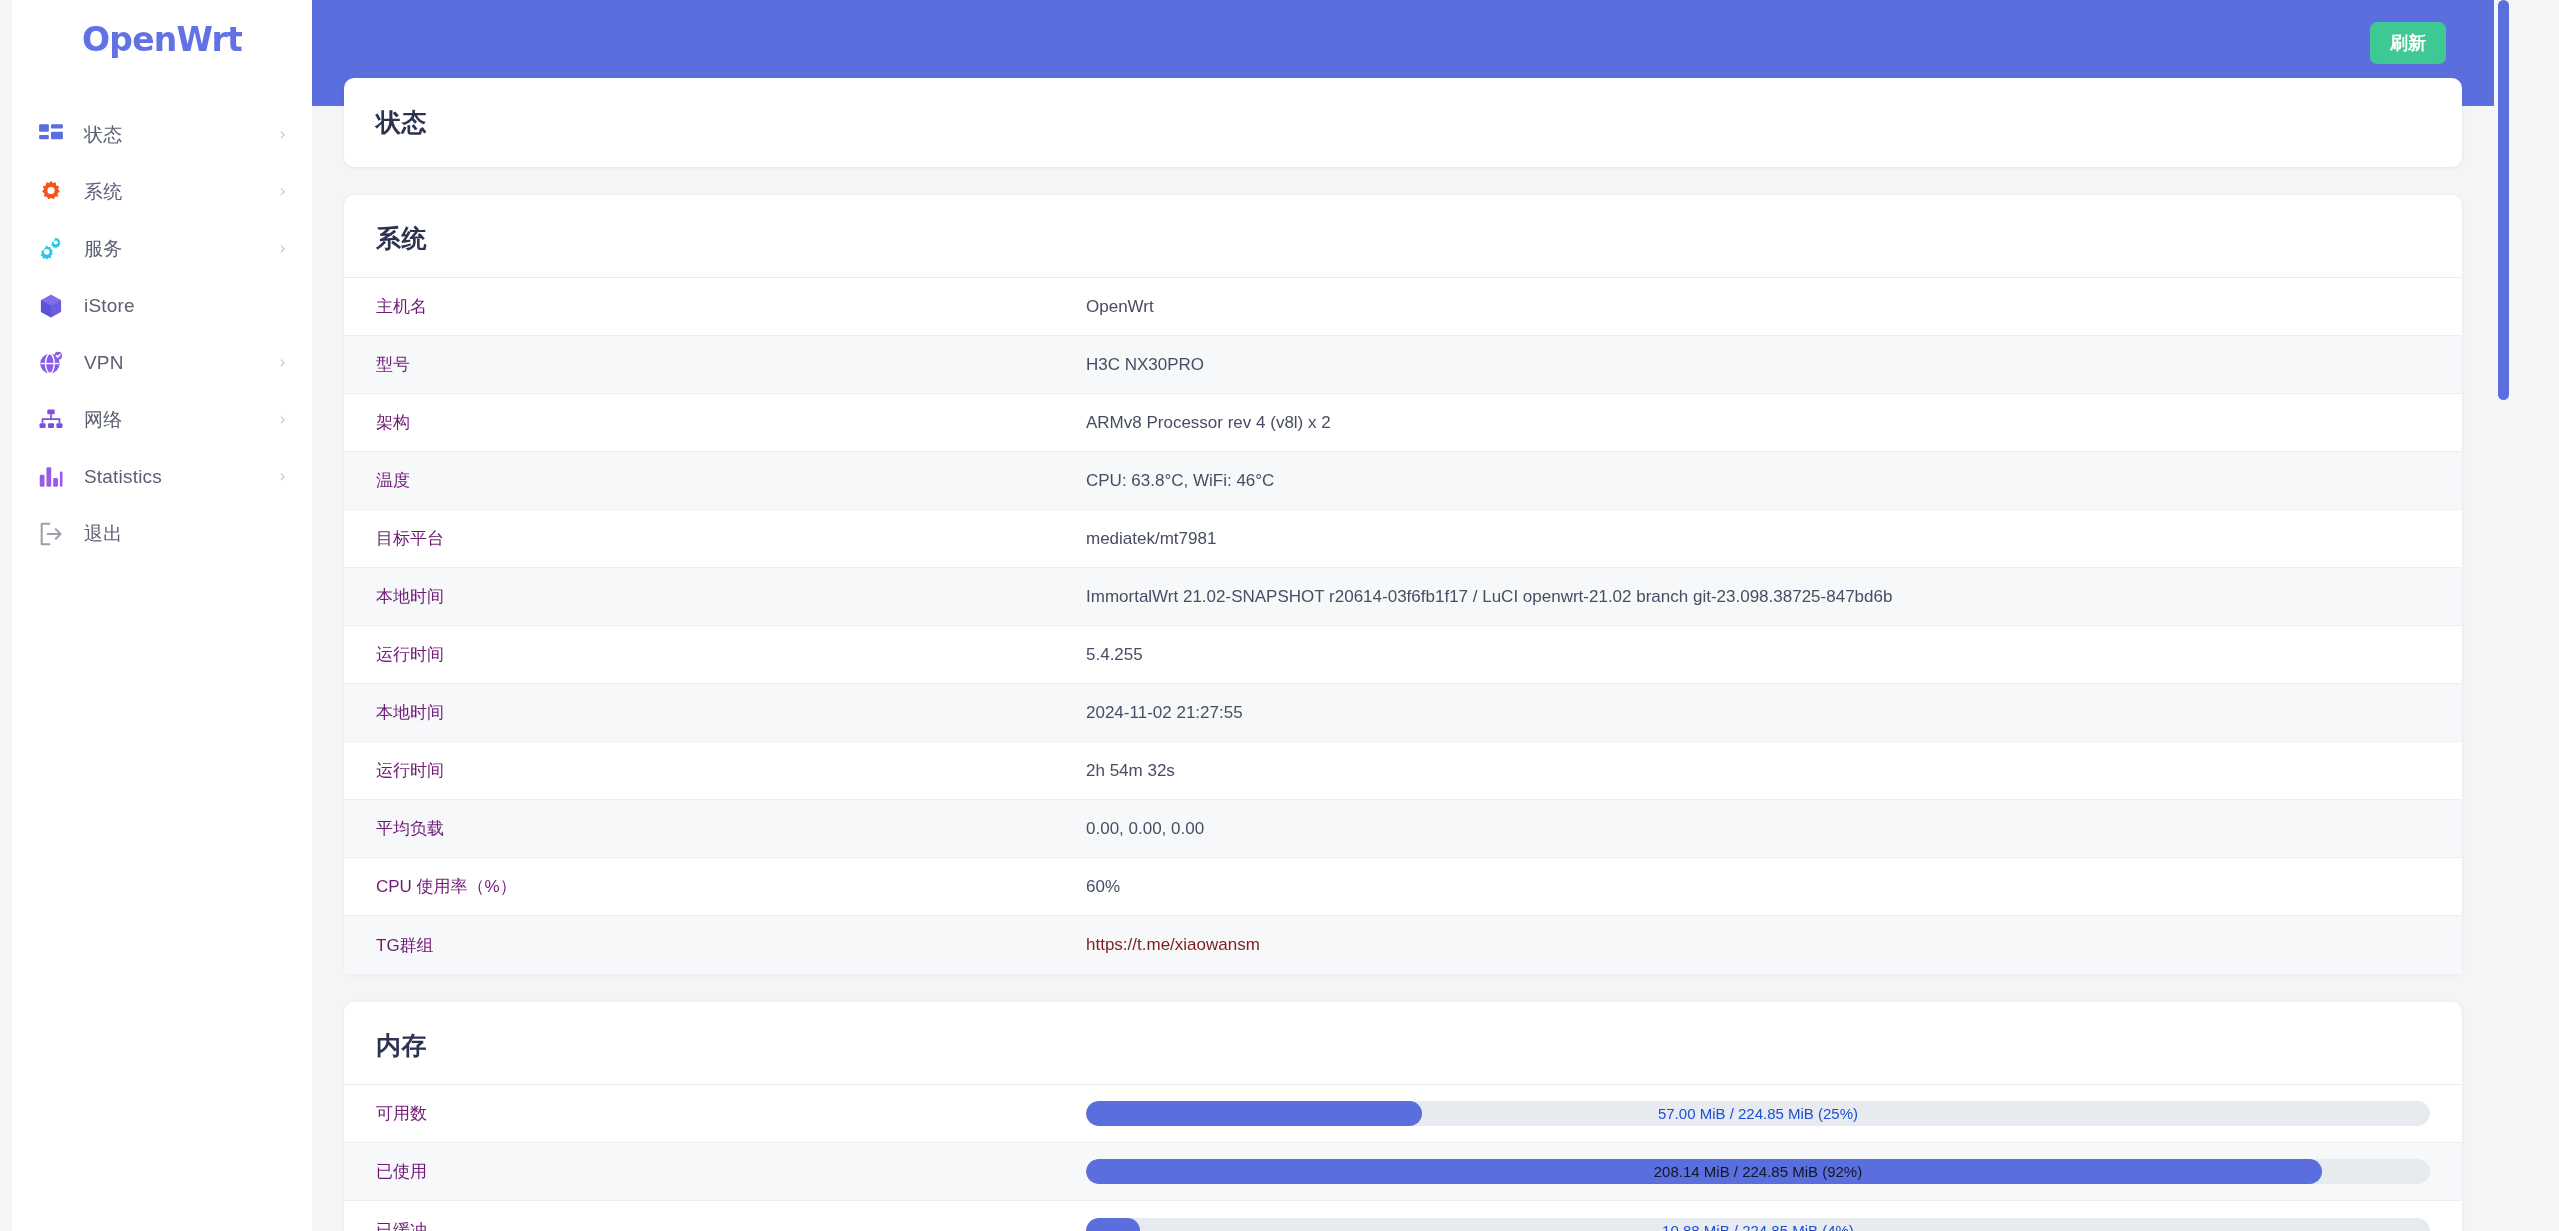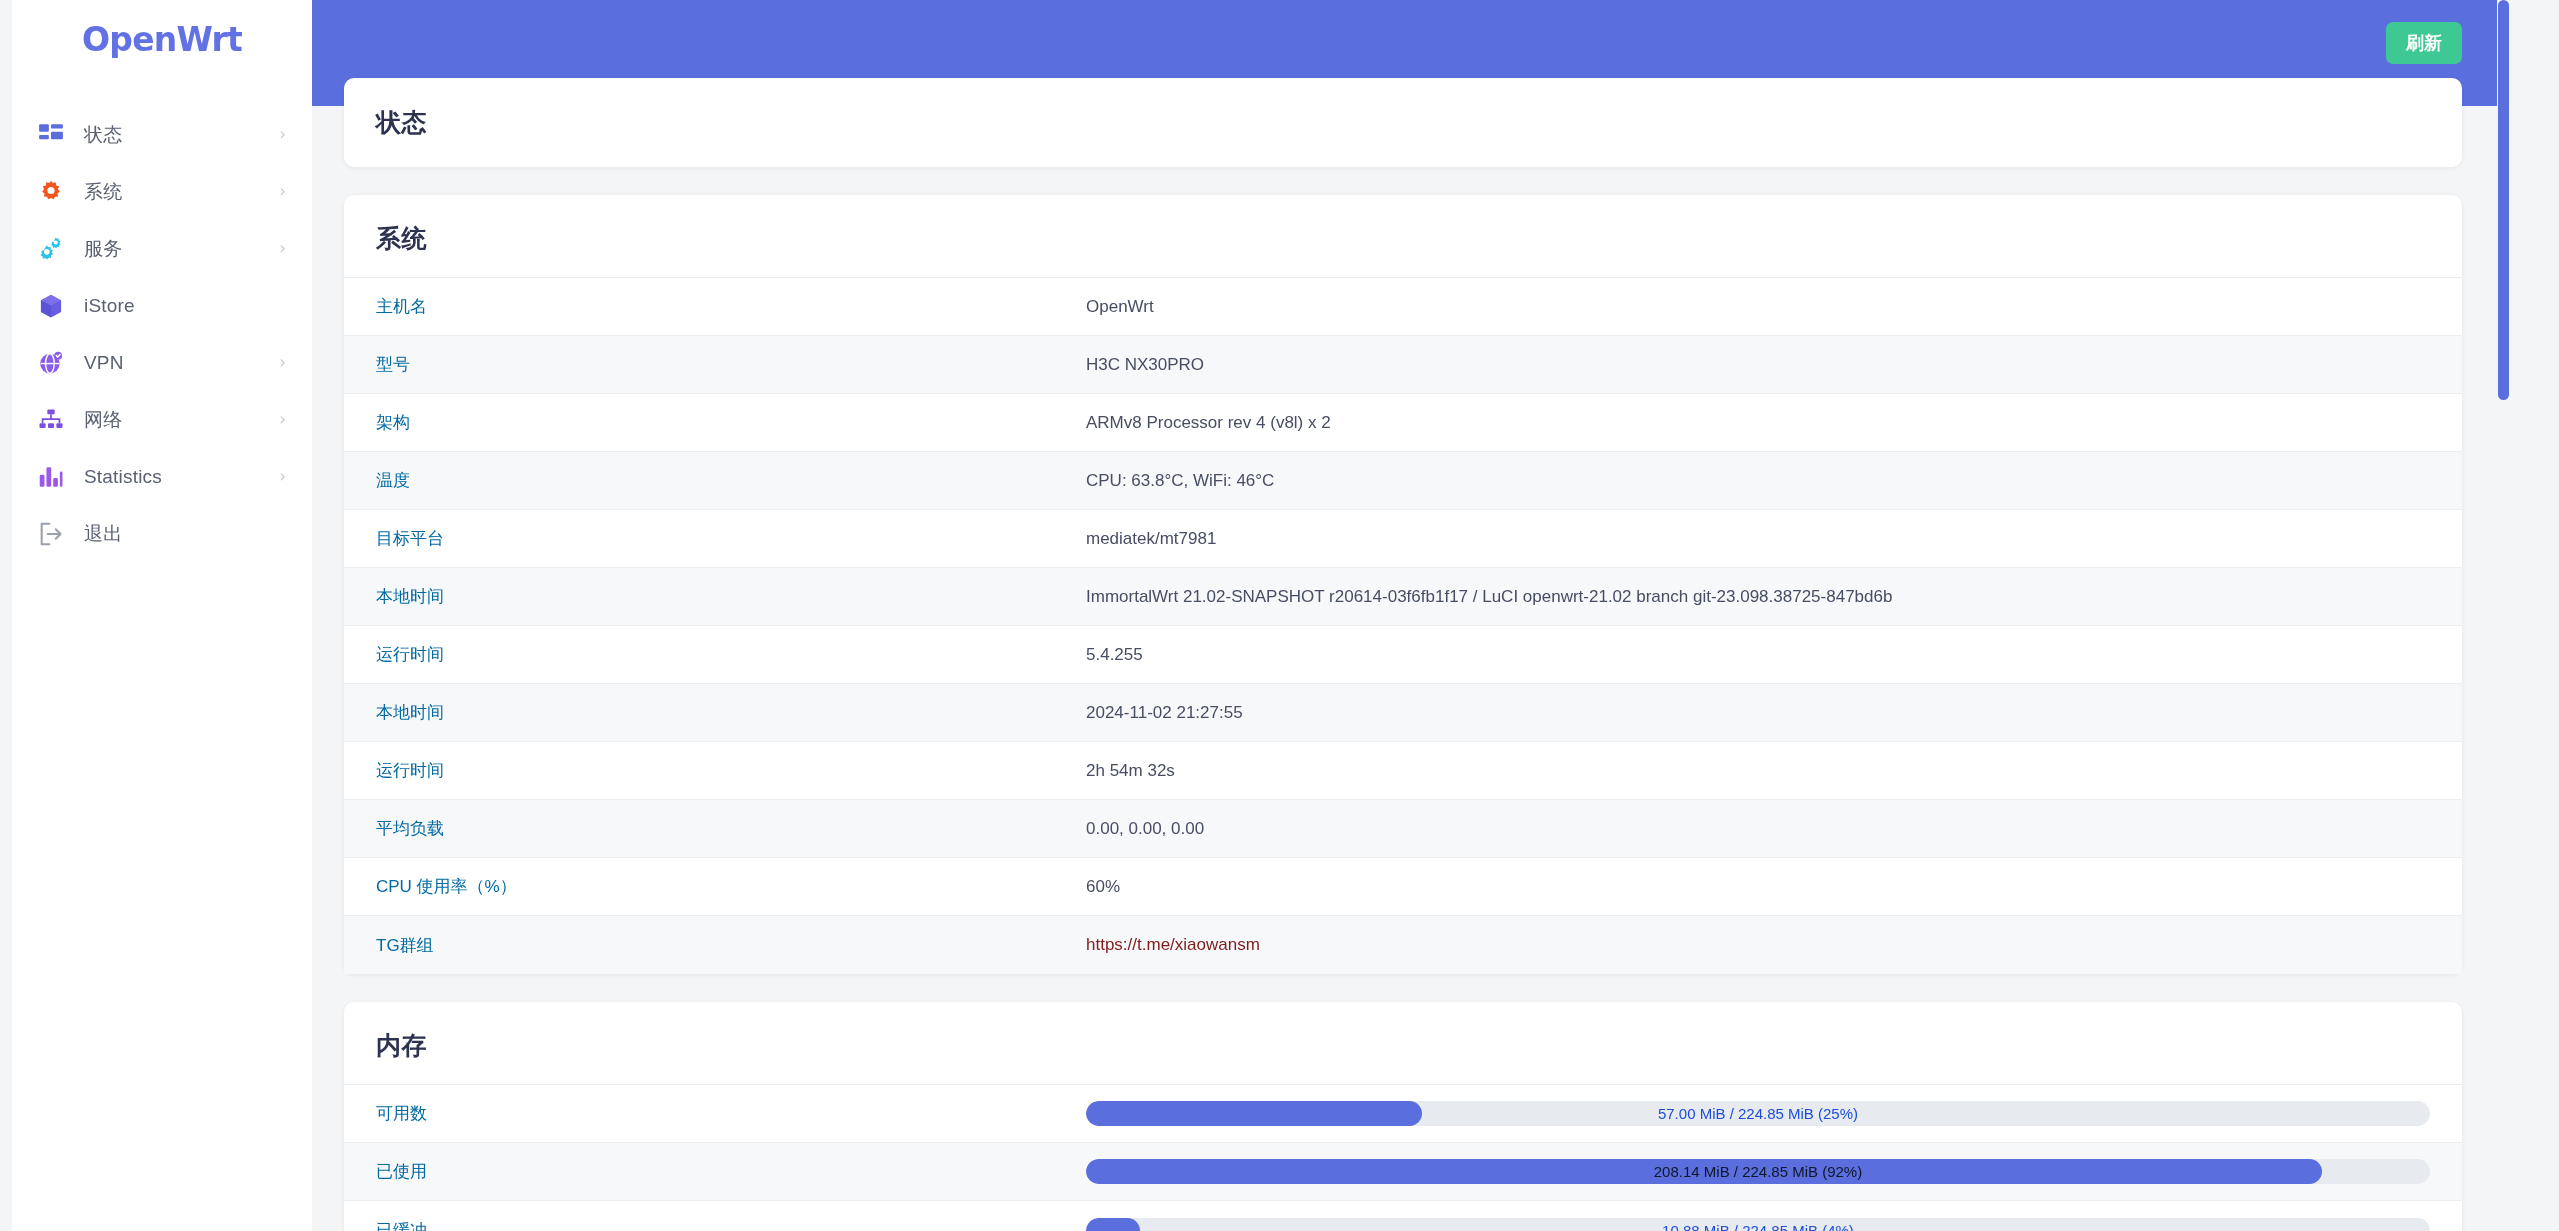--- a/index.html
+++ b/index.html
@@ -46,21 +46,21 @@
     margin-left: auto; color: #c7ccd6; font-size: 17px; line-height: 1;
     font-family: "DejaVu Sans", sans-serif;
   }
 
   
   .main {
     flex: 1; height: 1231px; position: relative;
     background: #f4f5f7; overflow: hidden;
   }
   .topbar {
-    position: absolute; top: 0; left: 0; right: 0;
+    position: absolute; top: 0; left: 0; right: 16px;
     height: 106px; background: #5b6ede;
     border-bottom-right-radius: 0;
   }
   .topbar-actions {
     position: absolute; right: 48px; top: 22px;
     display: flex; align-items: center; gap: 16px;
   }
   .btn-refresh {
     background: #3ec893; color: #ffffff;
     border: none; border-radius: 7px;
@@ -94,21 +94,21 @@
   .row {
     display: flex; align-items: center;
     min-height: 58px;
     padding: 0 32px;
     border-bottom: 1px solid #eceef1;
   }
   .row:last-child { border-bottom: none; }
   .row.alt { background: #f7f8fa; }
   .row-label {
     width: 710px; min-width: 710px;
-    font-size: 17px; color: #0369a1;
+    font-size: 17px; color: #701a75;
   }
   .row-value {
     font-size: 17px; color: #474d63;
     white-space: nowrap;
   }
   .row-value a { color: #7f1d1d; text-decoration: none; }
 
   
   .row-bar { flex: 1; padding-right: 0; }
   .progress {

